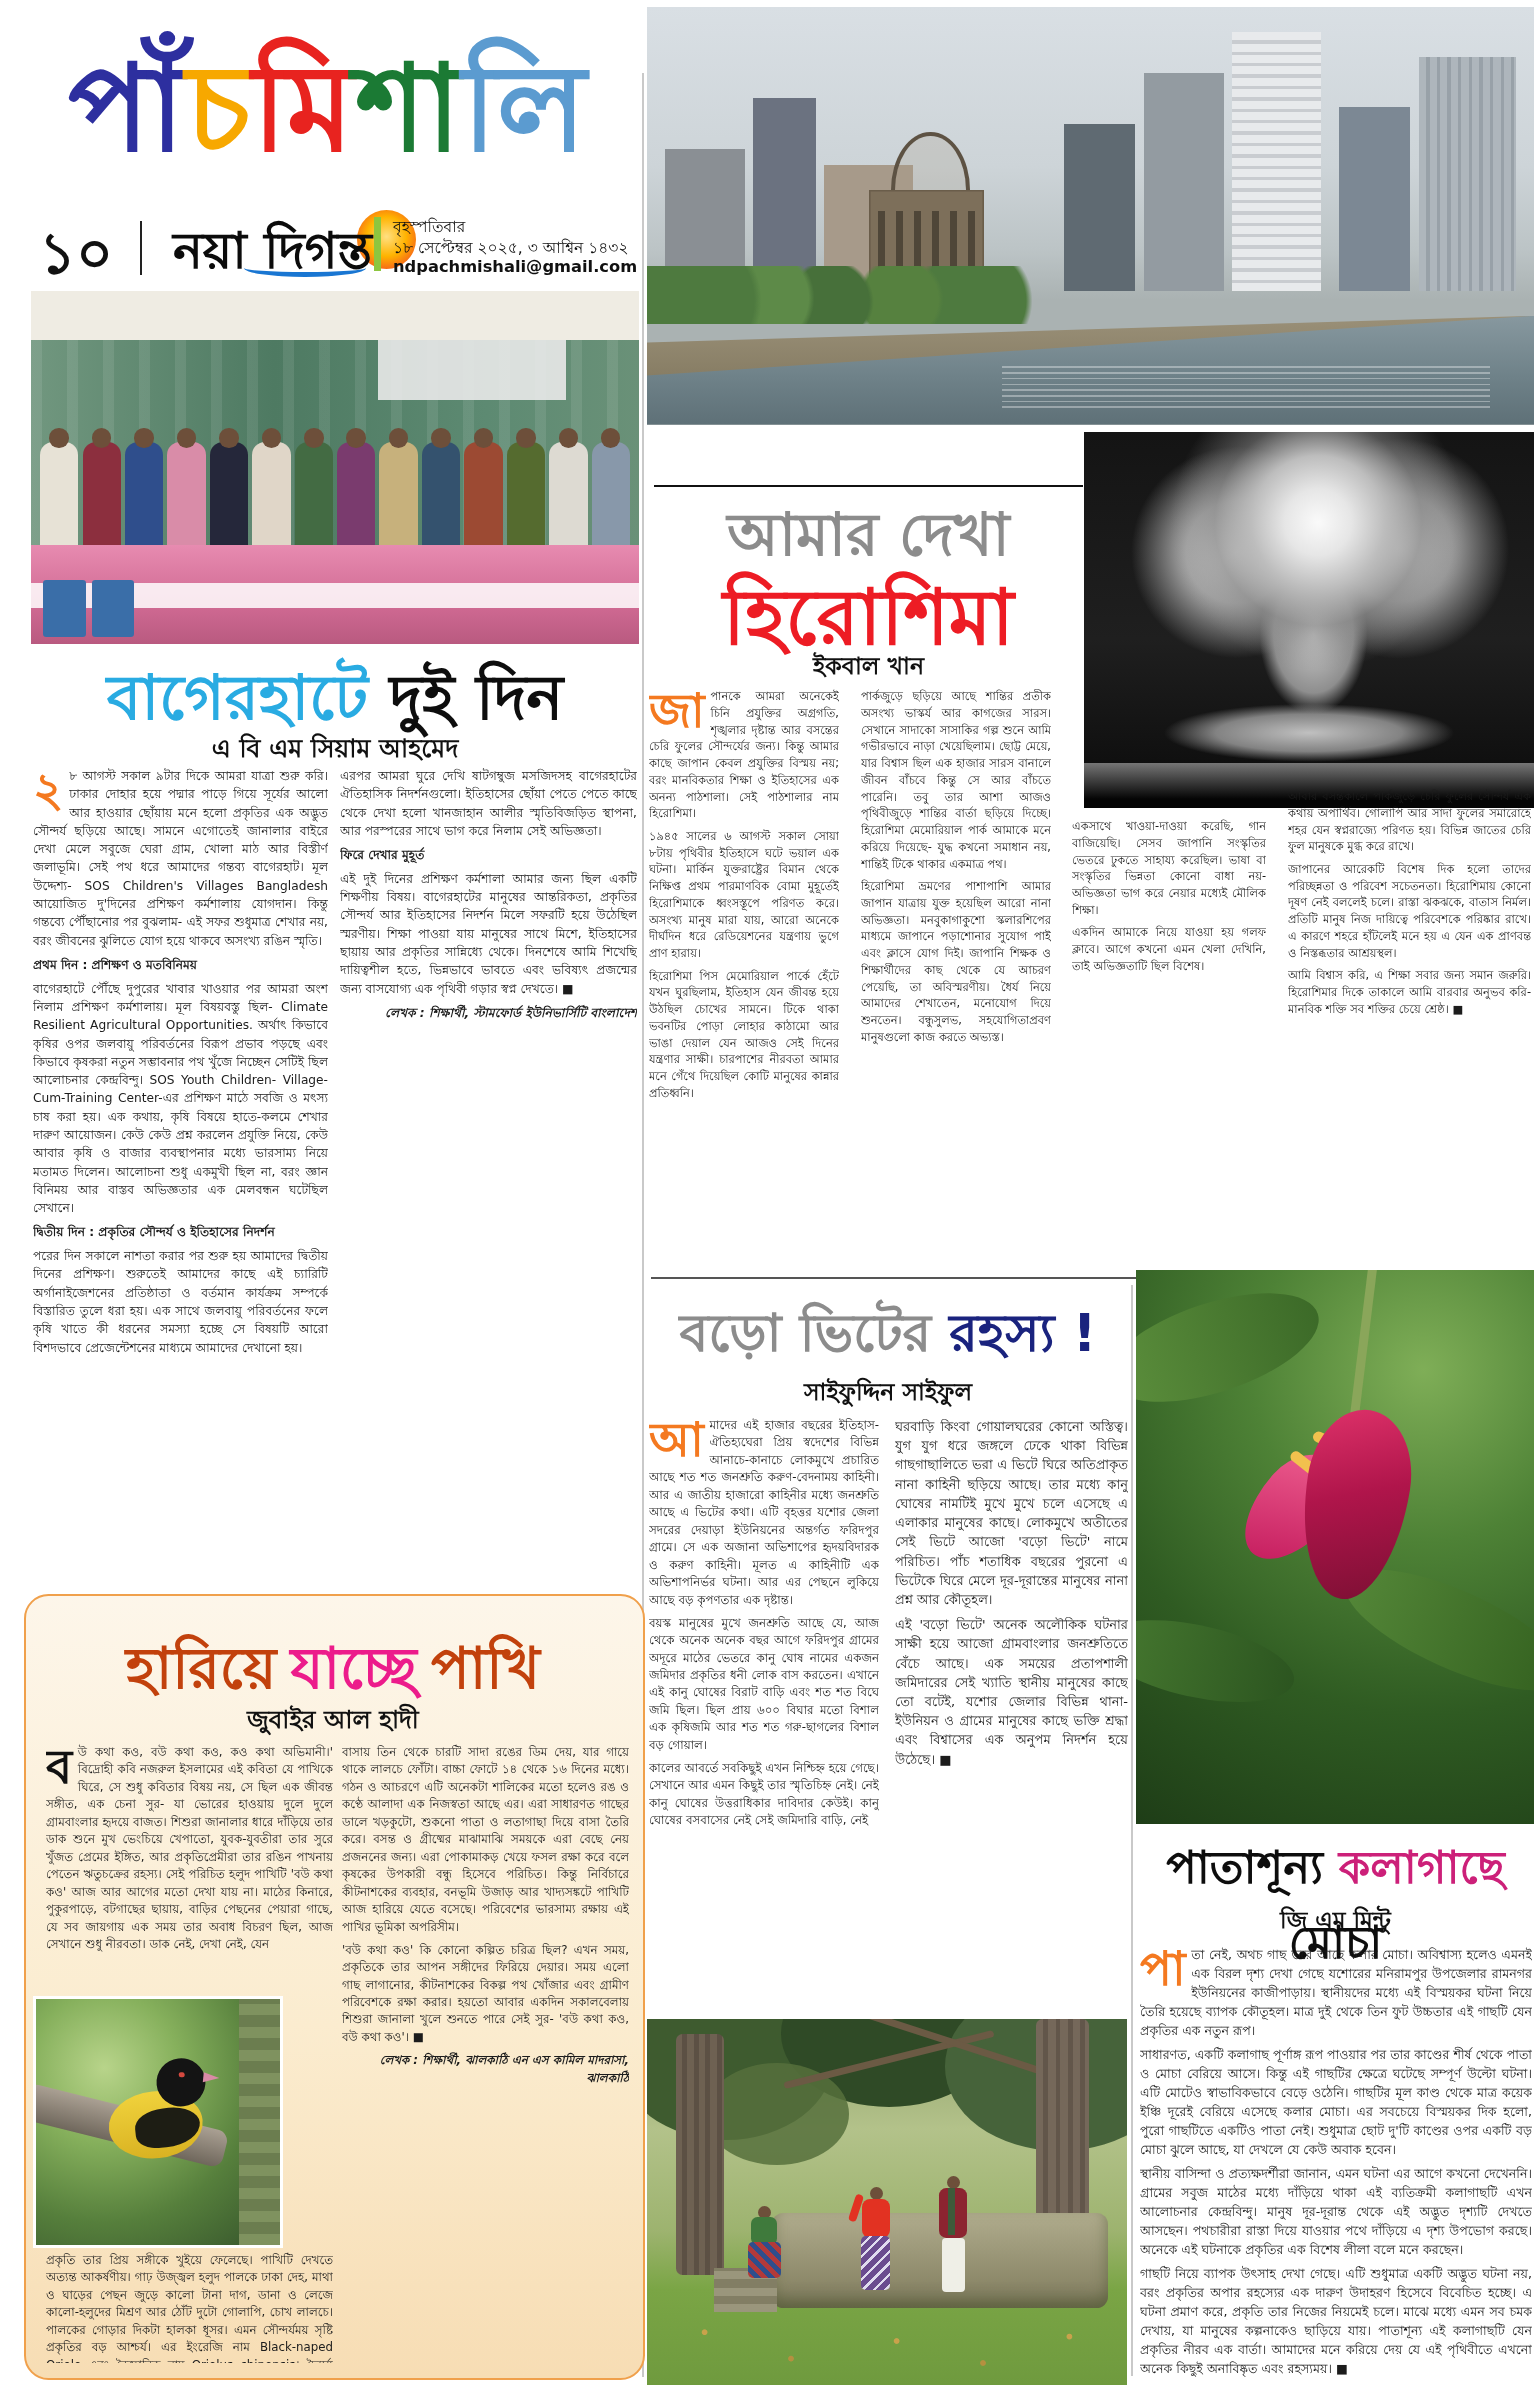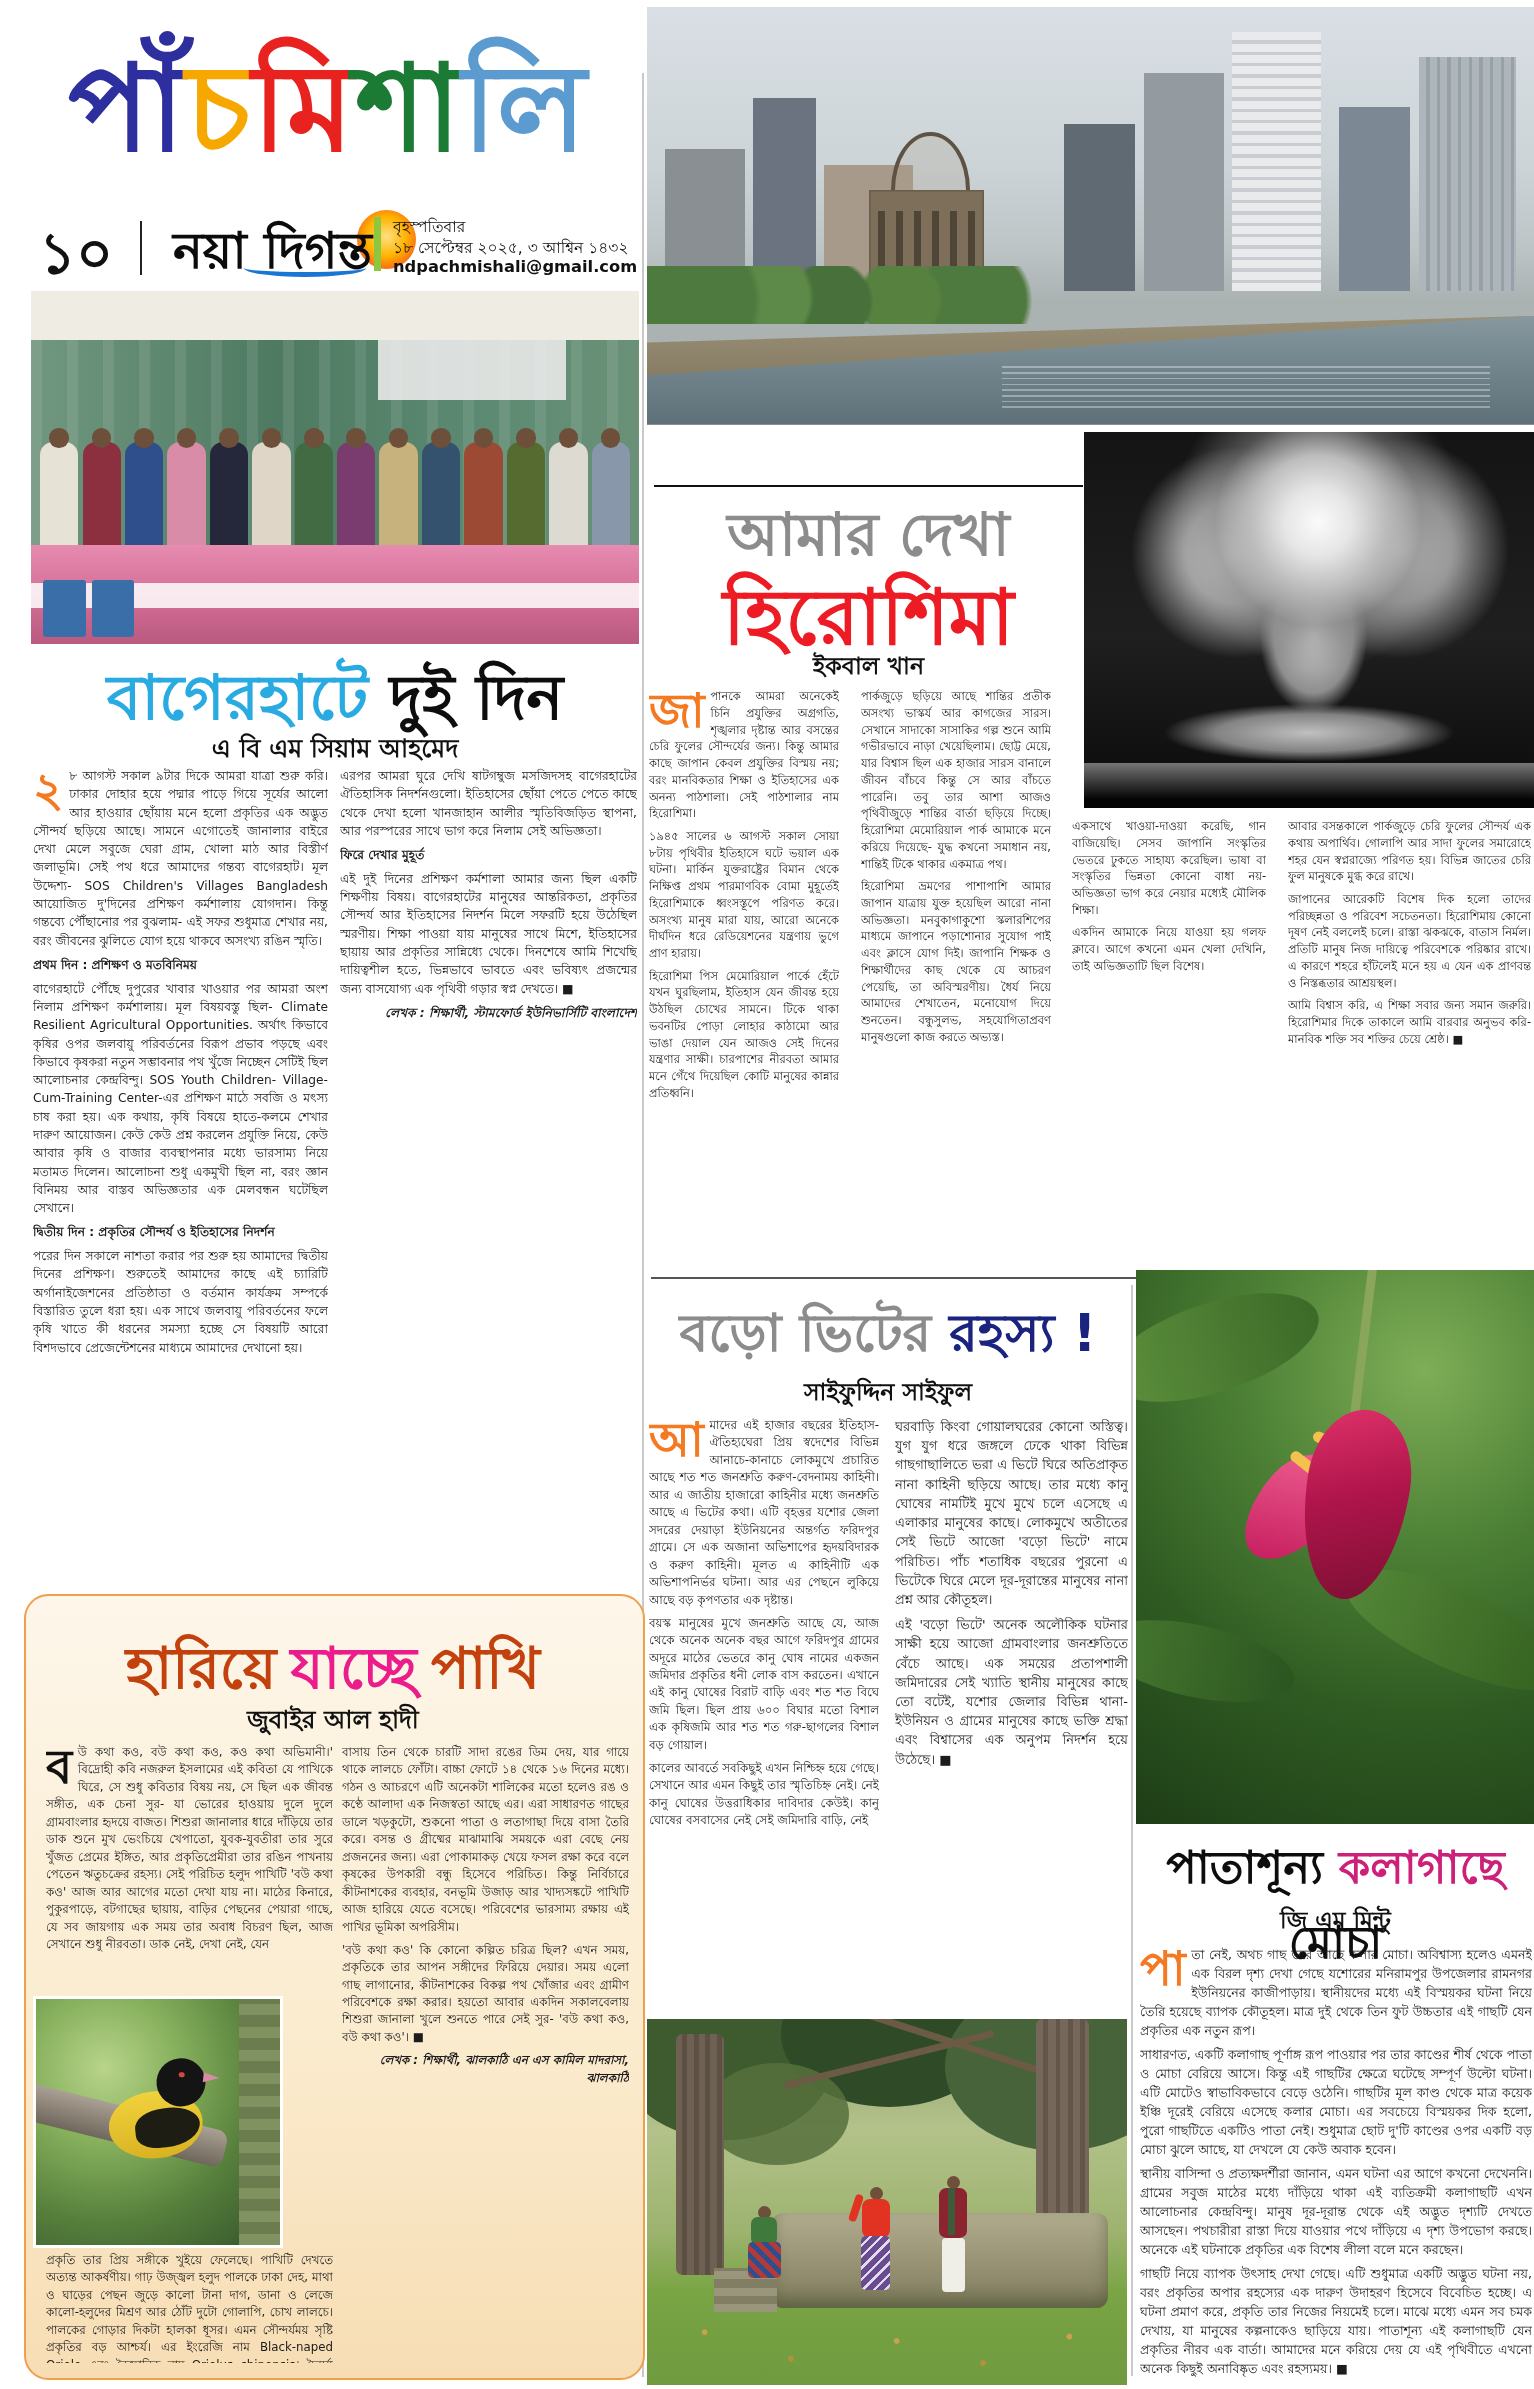--- a/index.html
+++ b/index.html
@@ -34,21 +34,21 @@
   .author{font-style:italic;font-weight:bold;text-align:right;margin-top:3.3px;}
   .dropcap{float:left;font-size:47px;line-height:.82;font-weight:bold;color:#f47920;padding:4.1px 5.7px 0 0;}
   .dropcap.dark{color:#111;}
   
   .hiro-h1{left:654px;top:490px;width:429px;font-size:59px;font-weight:bold;color:#8c8c8c;}
   .hiro-h2{left:654px;top:558px;width:429px;font-size:77px;font-weight:bold;color:#ed1c24;}
   .hiro-by{left:654px;top:648px;width:429px;font-size:23.6px;font-weight:bold;color:#111;}
   .hiro-c1{left:649px;top:688px;width:190px;height:583px;font-size:11.4px;line-height:1.47;overflow:hidden;}
   .hiro-c2{left:861px;top:688px;width:190px;height:583px;font-size:11.4px;line-height:1.47;overflow:hidden;}
   .hiro-c3{left:1072px;top:818px;width:194px;height:453px;font-size:11.4px;line-height:1.47;overflow:hidden;}
-  .hiro-c4{left:1288px;top:818px;width:243px;height:453px;font-size:11.4px;line-height:1.47;overflow:hidden;}
+  .hiro-c4{left:1288px;top:788px;width:243px;height:453px;font-size:11.4px;line-height:1.47;overflow:hidden;}
   
   .bag-h{left:31px;top:650px;width:608px;font-size:62px;font-weight:bold;}
   .bag-h .c1{color:#29abe2;} .bag-h .c2{color:#0d0d0d;}
   .bag-by{left:31px;top:729px;width:608px;font-size:25px;font-weight:bold;color:#111;}
   .bag-c1{left:33px;top:767px;width:295px;height:824px;font-size:12.2px;line-height:1.5;overflow:hidden;}
   .bag-c2{left:340px;top:767px;width:297px;height:824px;font-size:12.2px;line-height:1.5;overflow:hidden;}
   
   .rah-h{left:647px;top:1293px;width:482px;font-size:52px;font-weight:bold;}
   .rah-h .c1{color:#8c8c8c;} .rah-h .c2{color:#1a237e;}
   .rah-by{left:647px;top:1374px;width:482px;font-size:23.6px;font-weight:bold;color:#111;}

